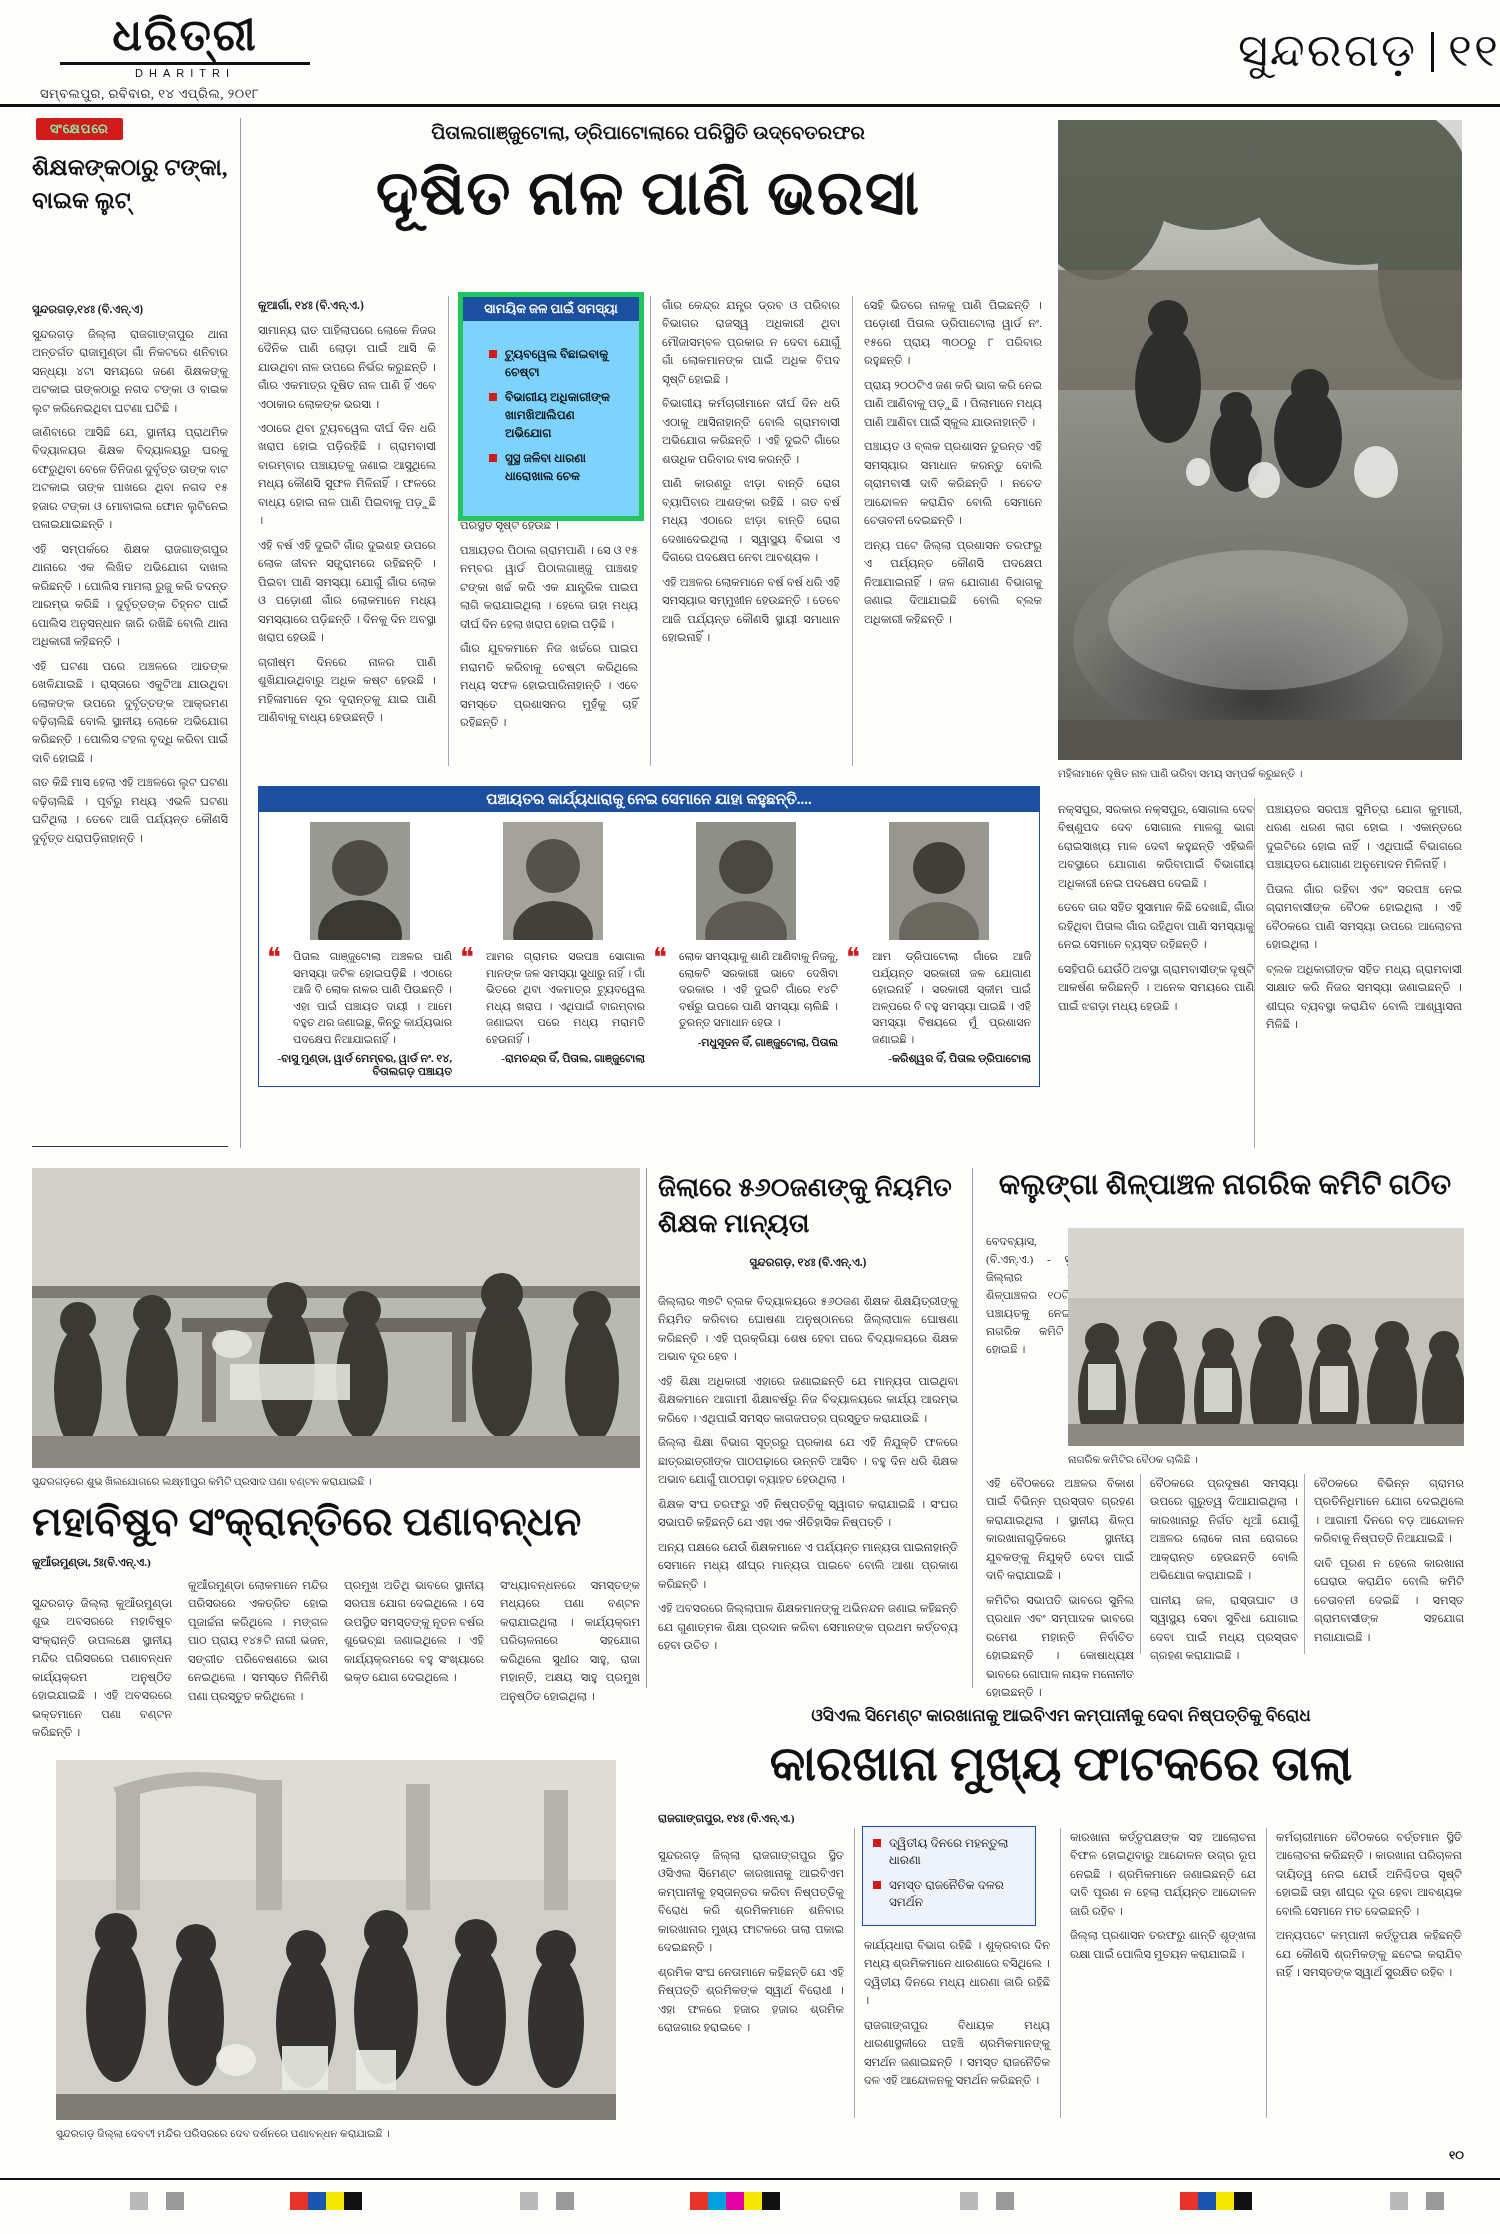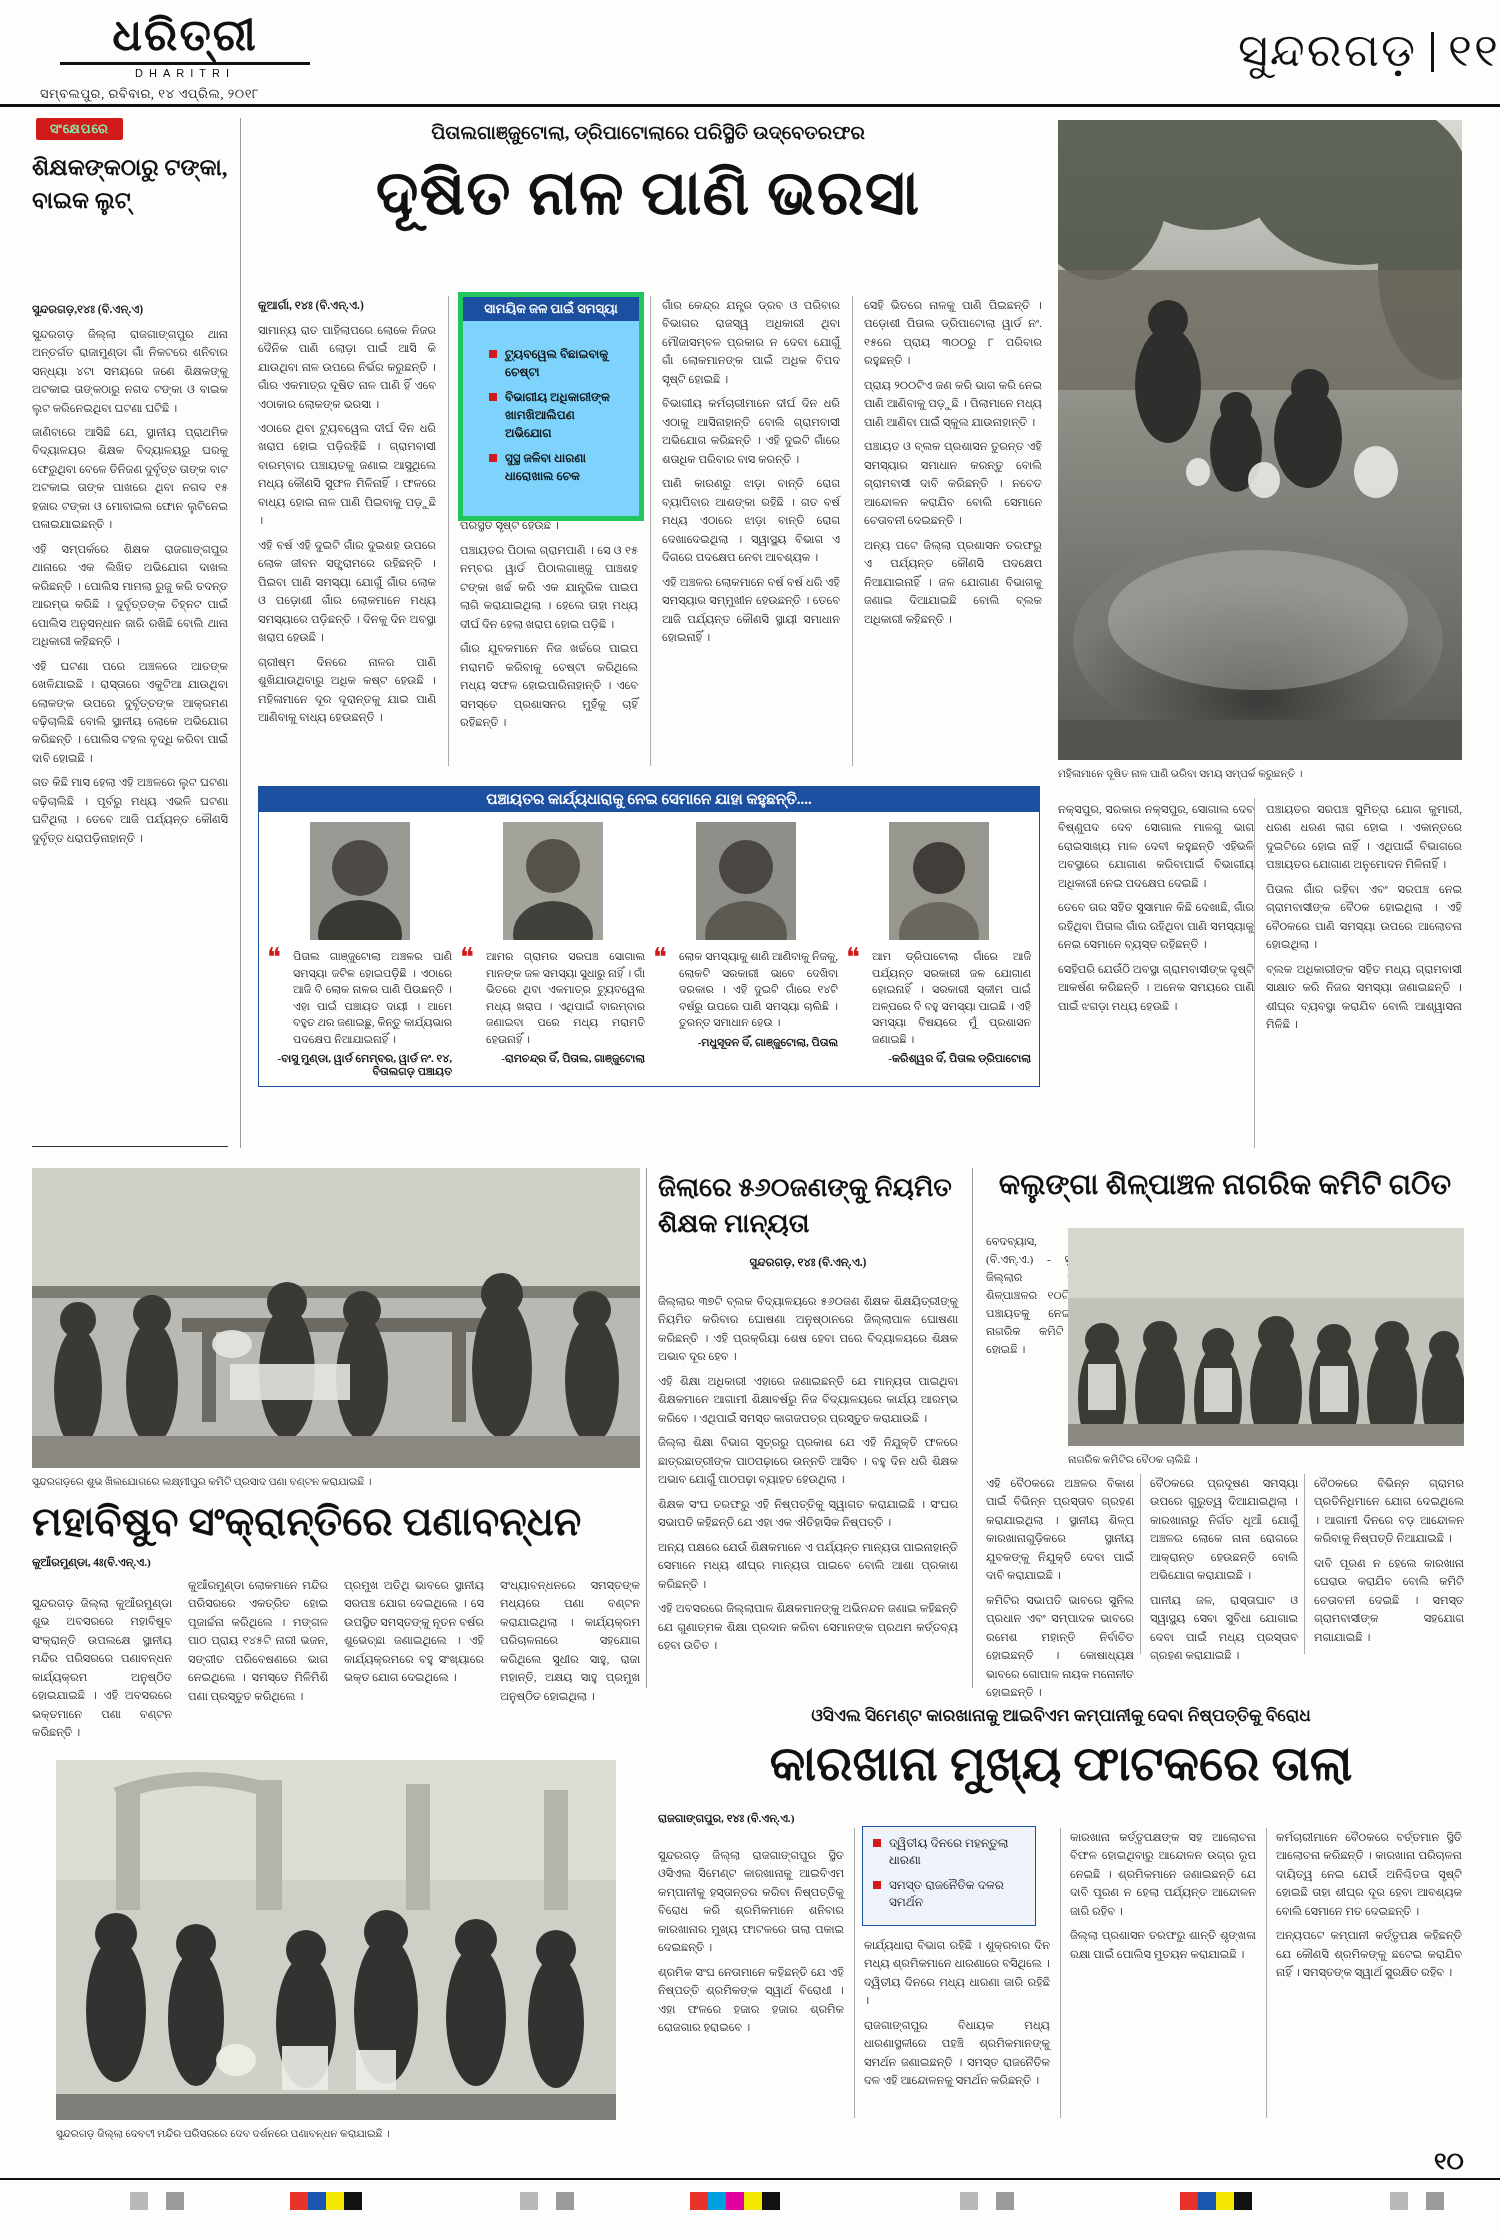--- a/index.html
+++ b/index.html
@@ -98,21 +98,21 @@
   .cfc{position:absolute;top:0;width:186px;}
   .cfc1{left:0;} .cfc2{left:206px;} .cfc3{left:412px;} .cfc4{left:618px;}
   .cfv{position:absolute;top:0;width:1px;height:290px;background:#aaa;}
   .cf-box{position:absolute;left:862px;top:1826px;width:172px;border:1px solid #1c4fa0;background:#eef3fb;}
   .cf-box ul{list-style:none;margin:0;padding:8px 8px 6px 10px;}
   .cf-box li{font-size:12px;line-height:1.45;margin-bottom:7px;padding-left:16px;position:relative;}
   .cf-box li:before{content:"";position:absolute;left:0;top:4px;width:8px;height:8px;background:#d11a1a;}
 
   
   .footer-rule{position:absolute;left:0;top:2178px;width:1500px;height:2px;background:#111;}
-  .pgnum{position:absolute;right:36px;top:2148px;font-family:"Liberation Serif",serif;font-size:24px;font-weight:bold;}
+  .pgnum{position:absolute;right:36px;top:2148px;font-family:"Liberation Serif",serif;font-size:12px;font-weight:bold;}
   .regmarks{position:absolute;left:0;top:2192px;width:1500px;height:22px;}
   .rm{position:absolute;top:0;width:18px;height:18px;}
   .colbar{position:absolute;top:0;height:18px;display:flex;}
   .colbar span{width:18px;height:18px;display:block;}
 
   
   .tex{position:absolute;inset:0;}
 </style>
 </head>
 <body>
@@ -400,21 +400,21 @@
     </div>
     <div style="position:absolute;left:328px;top:0;width:150px;" class="od col-text">
       <p>ବୈଠକରେ ବିଭିନ୍ନ ଗ୍ରାମର ପ୍ରତିନିଧିମାନେ ଯୋଗ ଦେଇଥିଲେ । ଆଗାମୀ ଦିନରେ ବଡ଼ ଆନ୍ଦୋଳନ କରିବାକୁ ନିଷ୍ପତ୍ତି ନିଆଯାଇଛି ।</p>
       <p>ଦାବି ପୂରଣ ନ ହେଲେ କାରଖାନା ଘେରାଉ କରାଯିବ ବୋଲି କମିଟି ଚେତାବନୀ ଦେଇଛି । ସମସ୍ତ ଗ୍ରାମବାସୀଙ୍କ ସହଯୋଗ ମଗାଯାଇଛି ।</p>
     </div>
     <div style="position:absolute;left:154px;top:0;width:1px;height:180px;background:#aaa;"></div>
     <div style="position:absolute;left:318px;top:0;width:1px;height:180px;background:#aaa;"></div>
   </div>
 
   <div class="mb-head od">ମହାବିଷୁବ ସଂକ୍ରାନ୍ତିରେ ପଣାବନ୍ଧନ</div>
-  <div class="mb-date od">କୁଆଁରମୁଣ୍ଡା, 4ଃ(ବି.ଏନ୍.ଏ.)</div>
+  <div class="mb-date od">କୁଆଁରମୁଣ୍ଡା, 5ଃ(ବି.ଏନ୍.ଏ.)</div>
   <div class="mb-body">
     <div style="position:absolute;left:0;top:18px;width:140px;" class="od col-text">
       <p>ସୁନ୍ଦରଗଡ଼ ଜିଲ୍ଲା କୁଆଁରମୁଣ୍ଡା ଶୁଭ ଅବସରରେ ମହାବିଷୁବ ସଂକ୍ରାନ୍ତି ଉପଲକ୍ଷେ ସ୍ଥାନୀୟ ମନ୍ଦିର ପରିସରରେ ପଣାବନ୍ଧନ କାର୍ଯ୍ୟକ୍ରମ ଅନୁଷ୍ଠିତ ହୋଇଯାଇଛି । ଏହି ଅବସରରେ ଭକ୍ତମାନେ ପଣା ବଣ୍ଟନ କରିଛନ୍ତି ।</p>
     </div>
     <div style="position:absolute;left:156px;top:0;width:140px;" class="od col-text">
       <p>କୁଆଁରମୁଣ୍ଡା ଲୋକମାନେ ମନ୍ଦିର ପରିସରରେ ଏକତ୍ରିତ ହୋଇ ପୂଜାର୍ଚ୍ଚନା କରିଥିଲେ । ମଙ୍ଗଳ ପାଠ ପ୍ରାୟ ୧୪୫ଟି ନାରୀ ଭଜନ, ସଙ୍ଗୀତ ପରିବେଷଣରେ ଭାଗ ନେଇଥିଲେ । ସମସ୍ତେ ମିଳିମିଶି ପଣା ପ୍ରସ୍ତୁତ କରିଥିଲେ ।</p>
     </div>
     <div style="position:absolute;left:312px;top:0;width:140px;" class="od col-text">
       <p>ପ୍ରମୁଖ ଅତିଥି ଭାବରେ ସ୍ଥାନୀୟ ସରପଞ୍ଚ ଯୋଗ ଦେଇଥିଲେ । ସେ ଉପସ୍ଥିତ ସମସ୍ତଙ୍କୁ ନୂତନ ବର୍ଷର ଶୁଭେଚ୍ଛା ଜଣାଇଥିଲେ । ଏହି କାର୍ଯ୍ୟକ୍ରମରେ ବହୁ ସଂଖ୍ୟାରେ ଭକ୍ତ ଯୋଗ ଦେଇଥିଲେ ।</p>
     </div>

